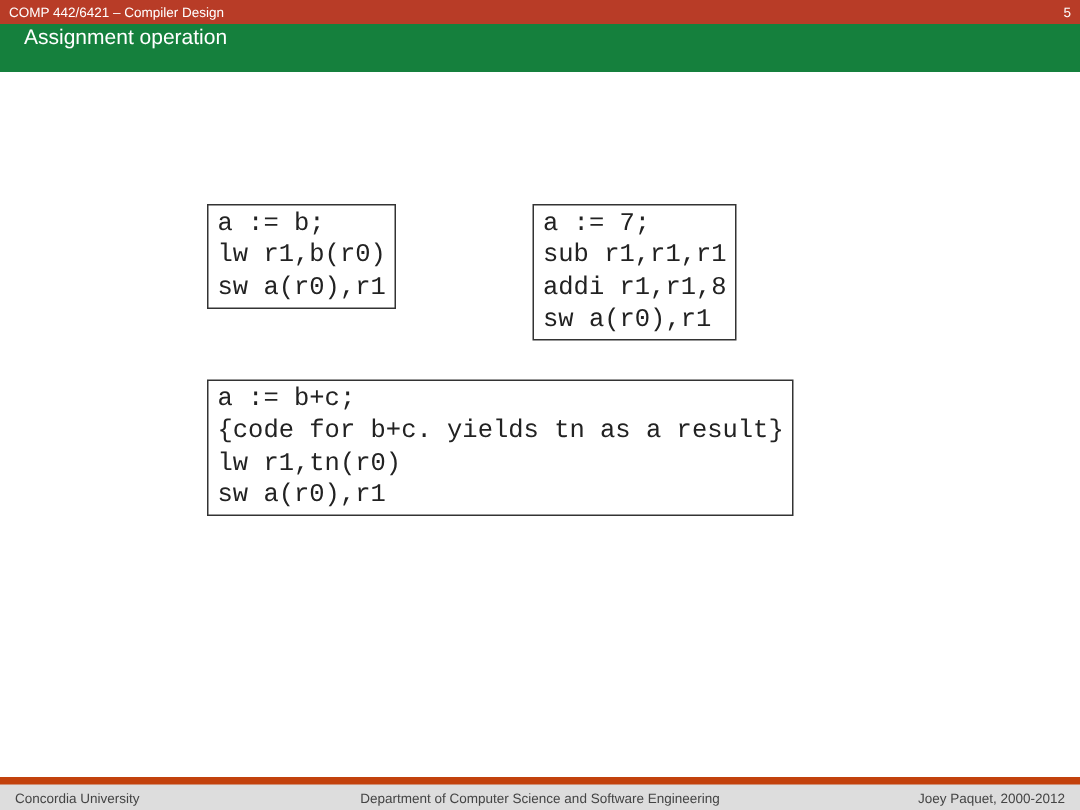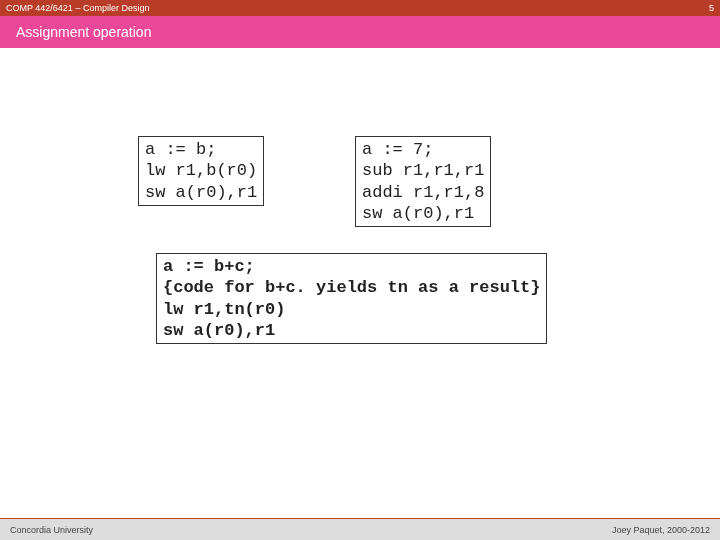--- a/index.html
+++ b/index.html
@@ -18,25 +18,24 @@
   color: #ffffff;
   font-size: 9px;
   display: flex;
   justify-content: space-between;
   align-items: center;
   padding: 0 6px;
 }
 .title-bar {
   width: 100%;
   height: 32px;
-  background: #ec4899;
+  background: #15803d;
   color: #ffffff;
   font-size: 14px;
   display: flex;
-  align-items: center;
   padding-left: 16px;
 }
 .content {
   position: relative;
   width: 100%;
   height: calc(100% - 48px - 22px);
   border-radius: 24px;
 }
 .code-box {
   position: absolute;
@@ -44,29 +43,29 @@
   font-family: "Courier New", monospace;
   font-size: 17px;
   line-height: 1.25;
   padding: 2px 6px;
   white-space: pre;
   color: #222;
   background: #ffffff;
 }
 #box1 { left: 138px; top: 88px; }
 #box2 { left: 355px; top: 88px; }
-#box3 { left: 156px; top: 205px; font-weight: bold; }
+#box3 { left: 138px; top: 205px; }
 .footer {
   position: absolute;
   bottom: 0;
   left: 0;
   width: 100%;
   height: 22px;
   background: #dddddd;
-  border-top: 1px solid #c2410c;
+  border-top: 5px solid #c2410c;
   font-size: 9px;
   color: #444;
   display: flex;
   align-items: center;
   justify-content: space-between;
   padding: 0 10px;
 }
 .footer-center {
   position: absolute;
   left: 50%;
@@ -94,14 +93,15 @@
 addi r1,r1,8
 sw a(r0),r1</div>
   <div id="box3" class="code-box">a := b+c;
 {code for b+c. yields tn as a result}
 lw r1,tn(r0)
 sw a(r0),r1</div>
 </div>
 
 <div class="footer">
   <span>Concordia University</span>
+  <span class="footer-center">Department of Computer Science and Software Engineering</span>
   <span>Joey Paquet, 2000-2012</span>
 </div>
 
 </body></html>

